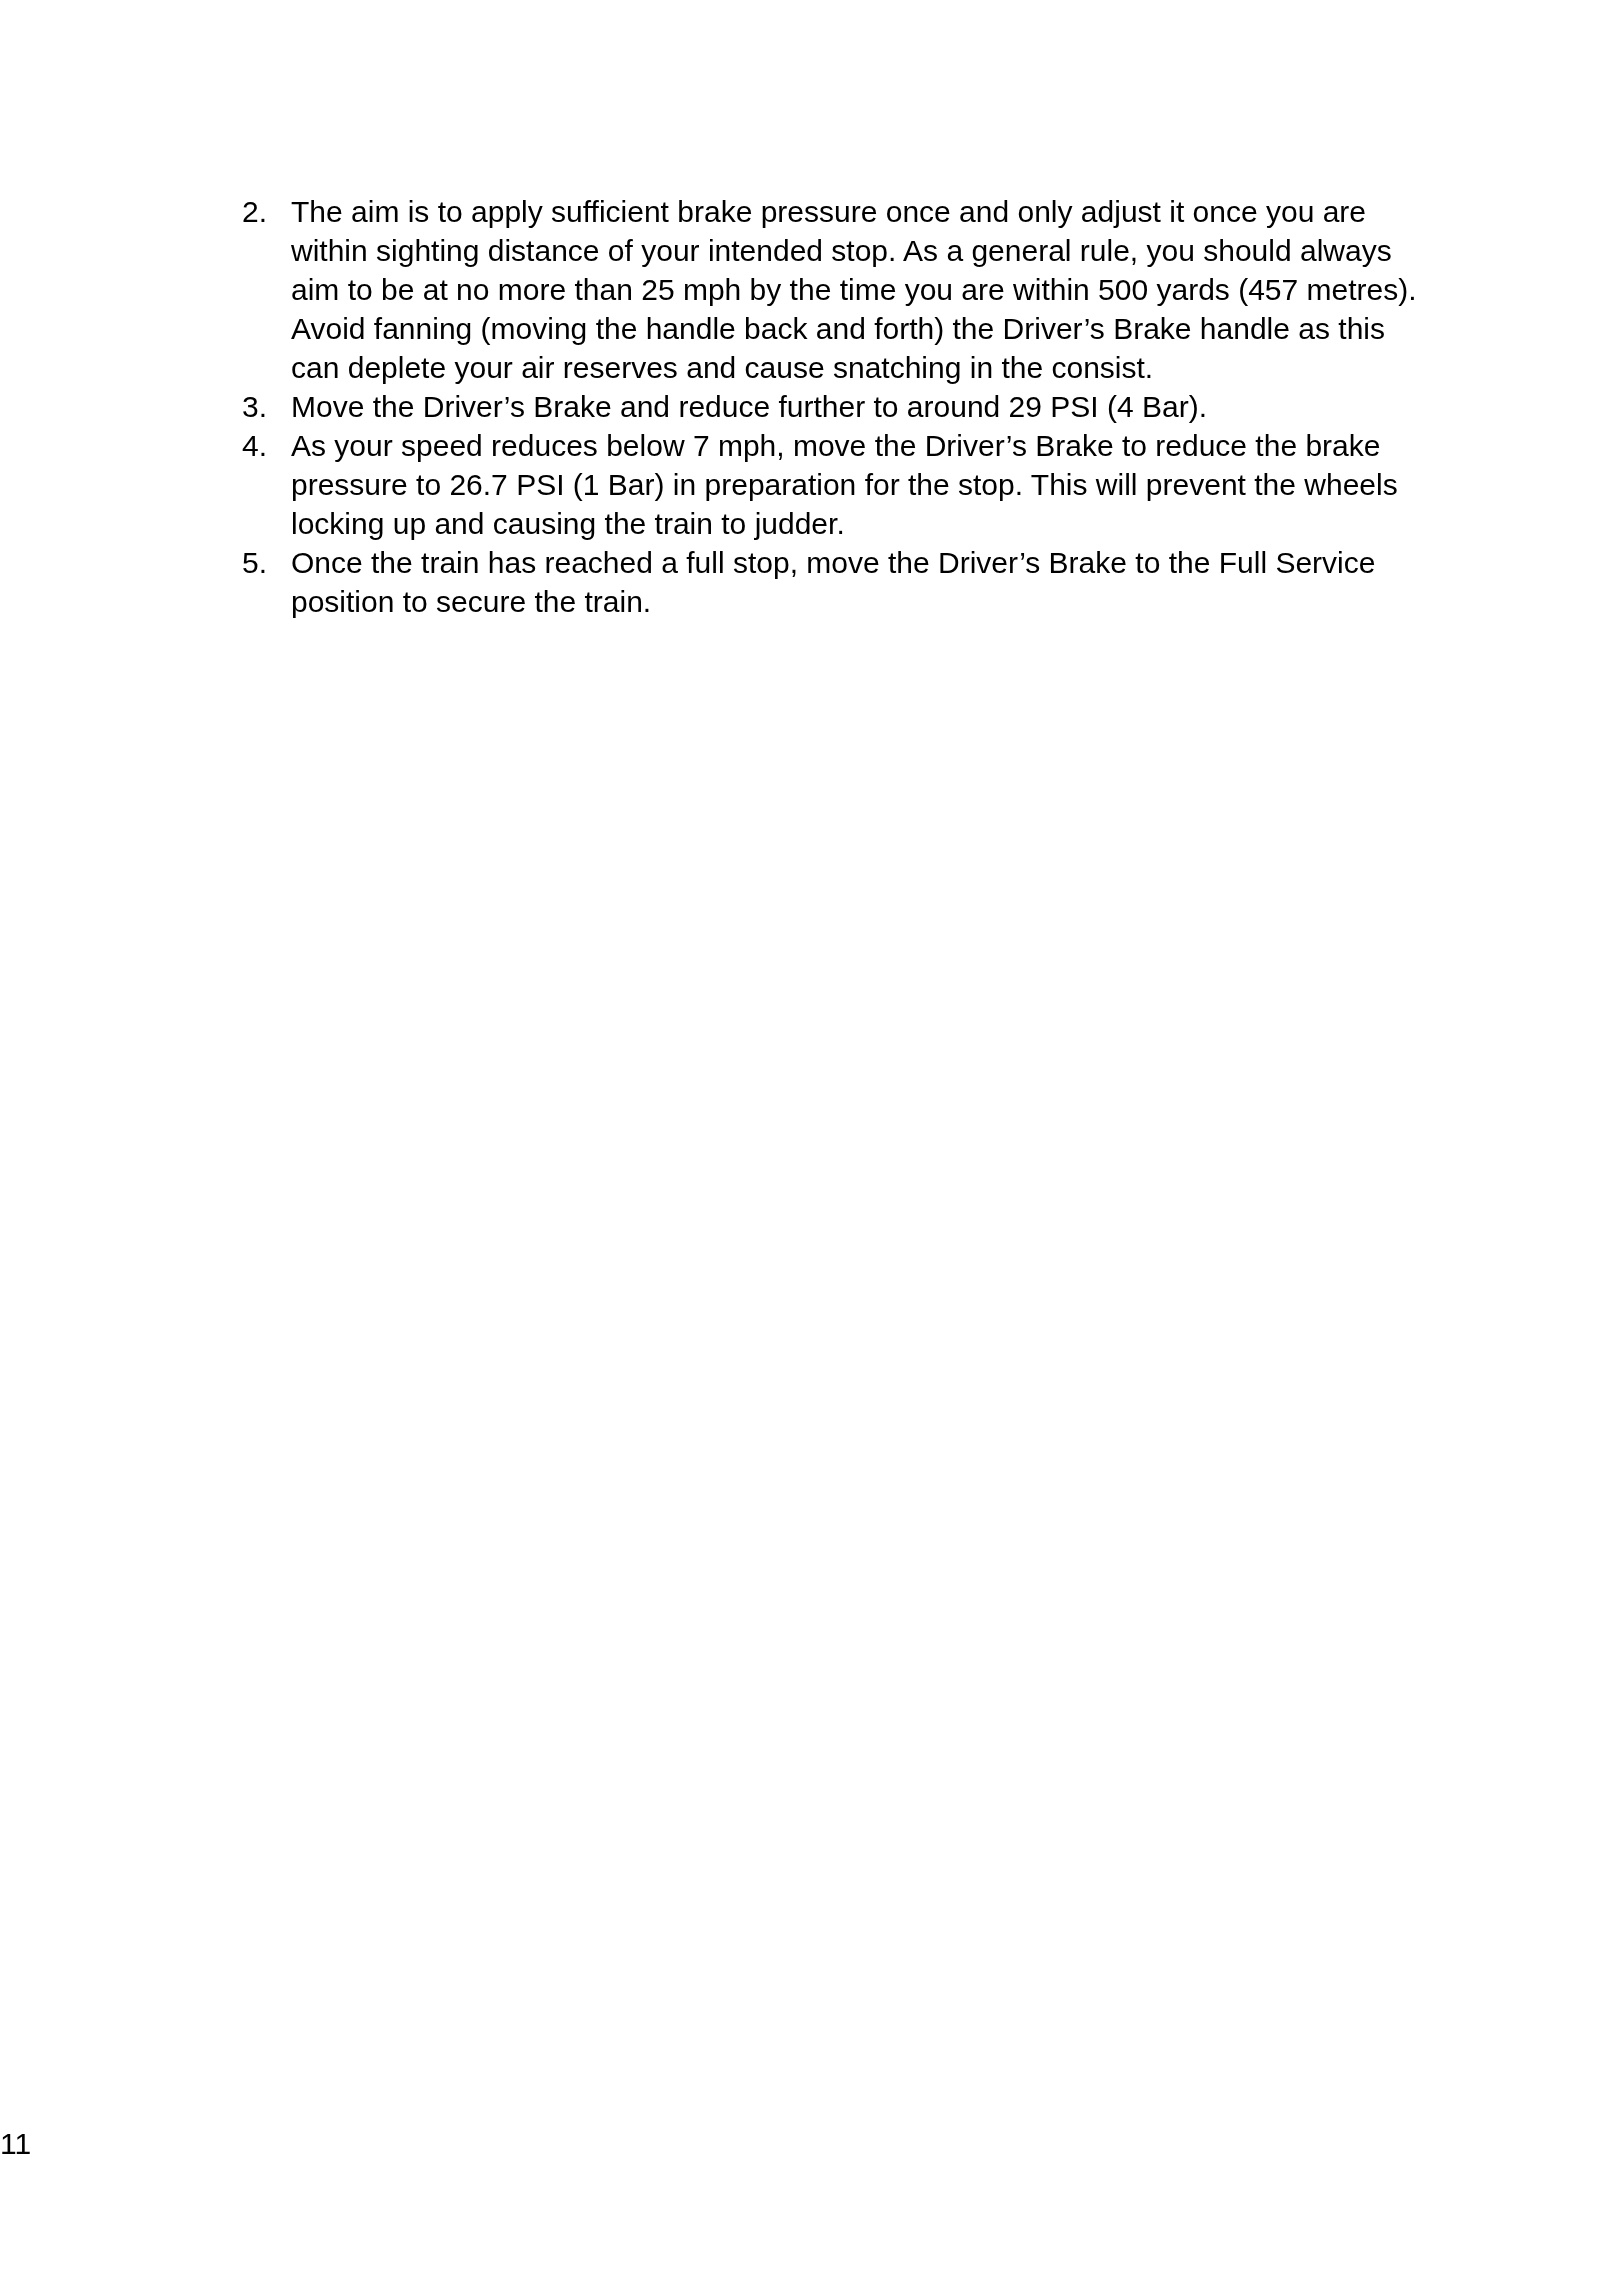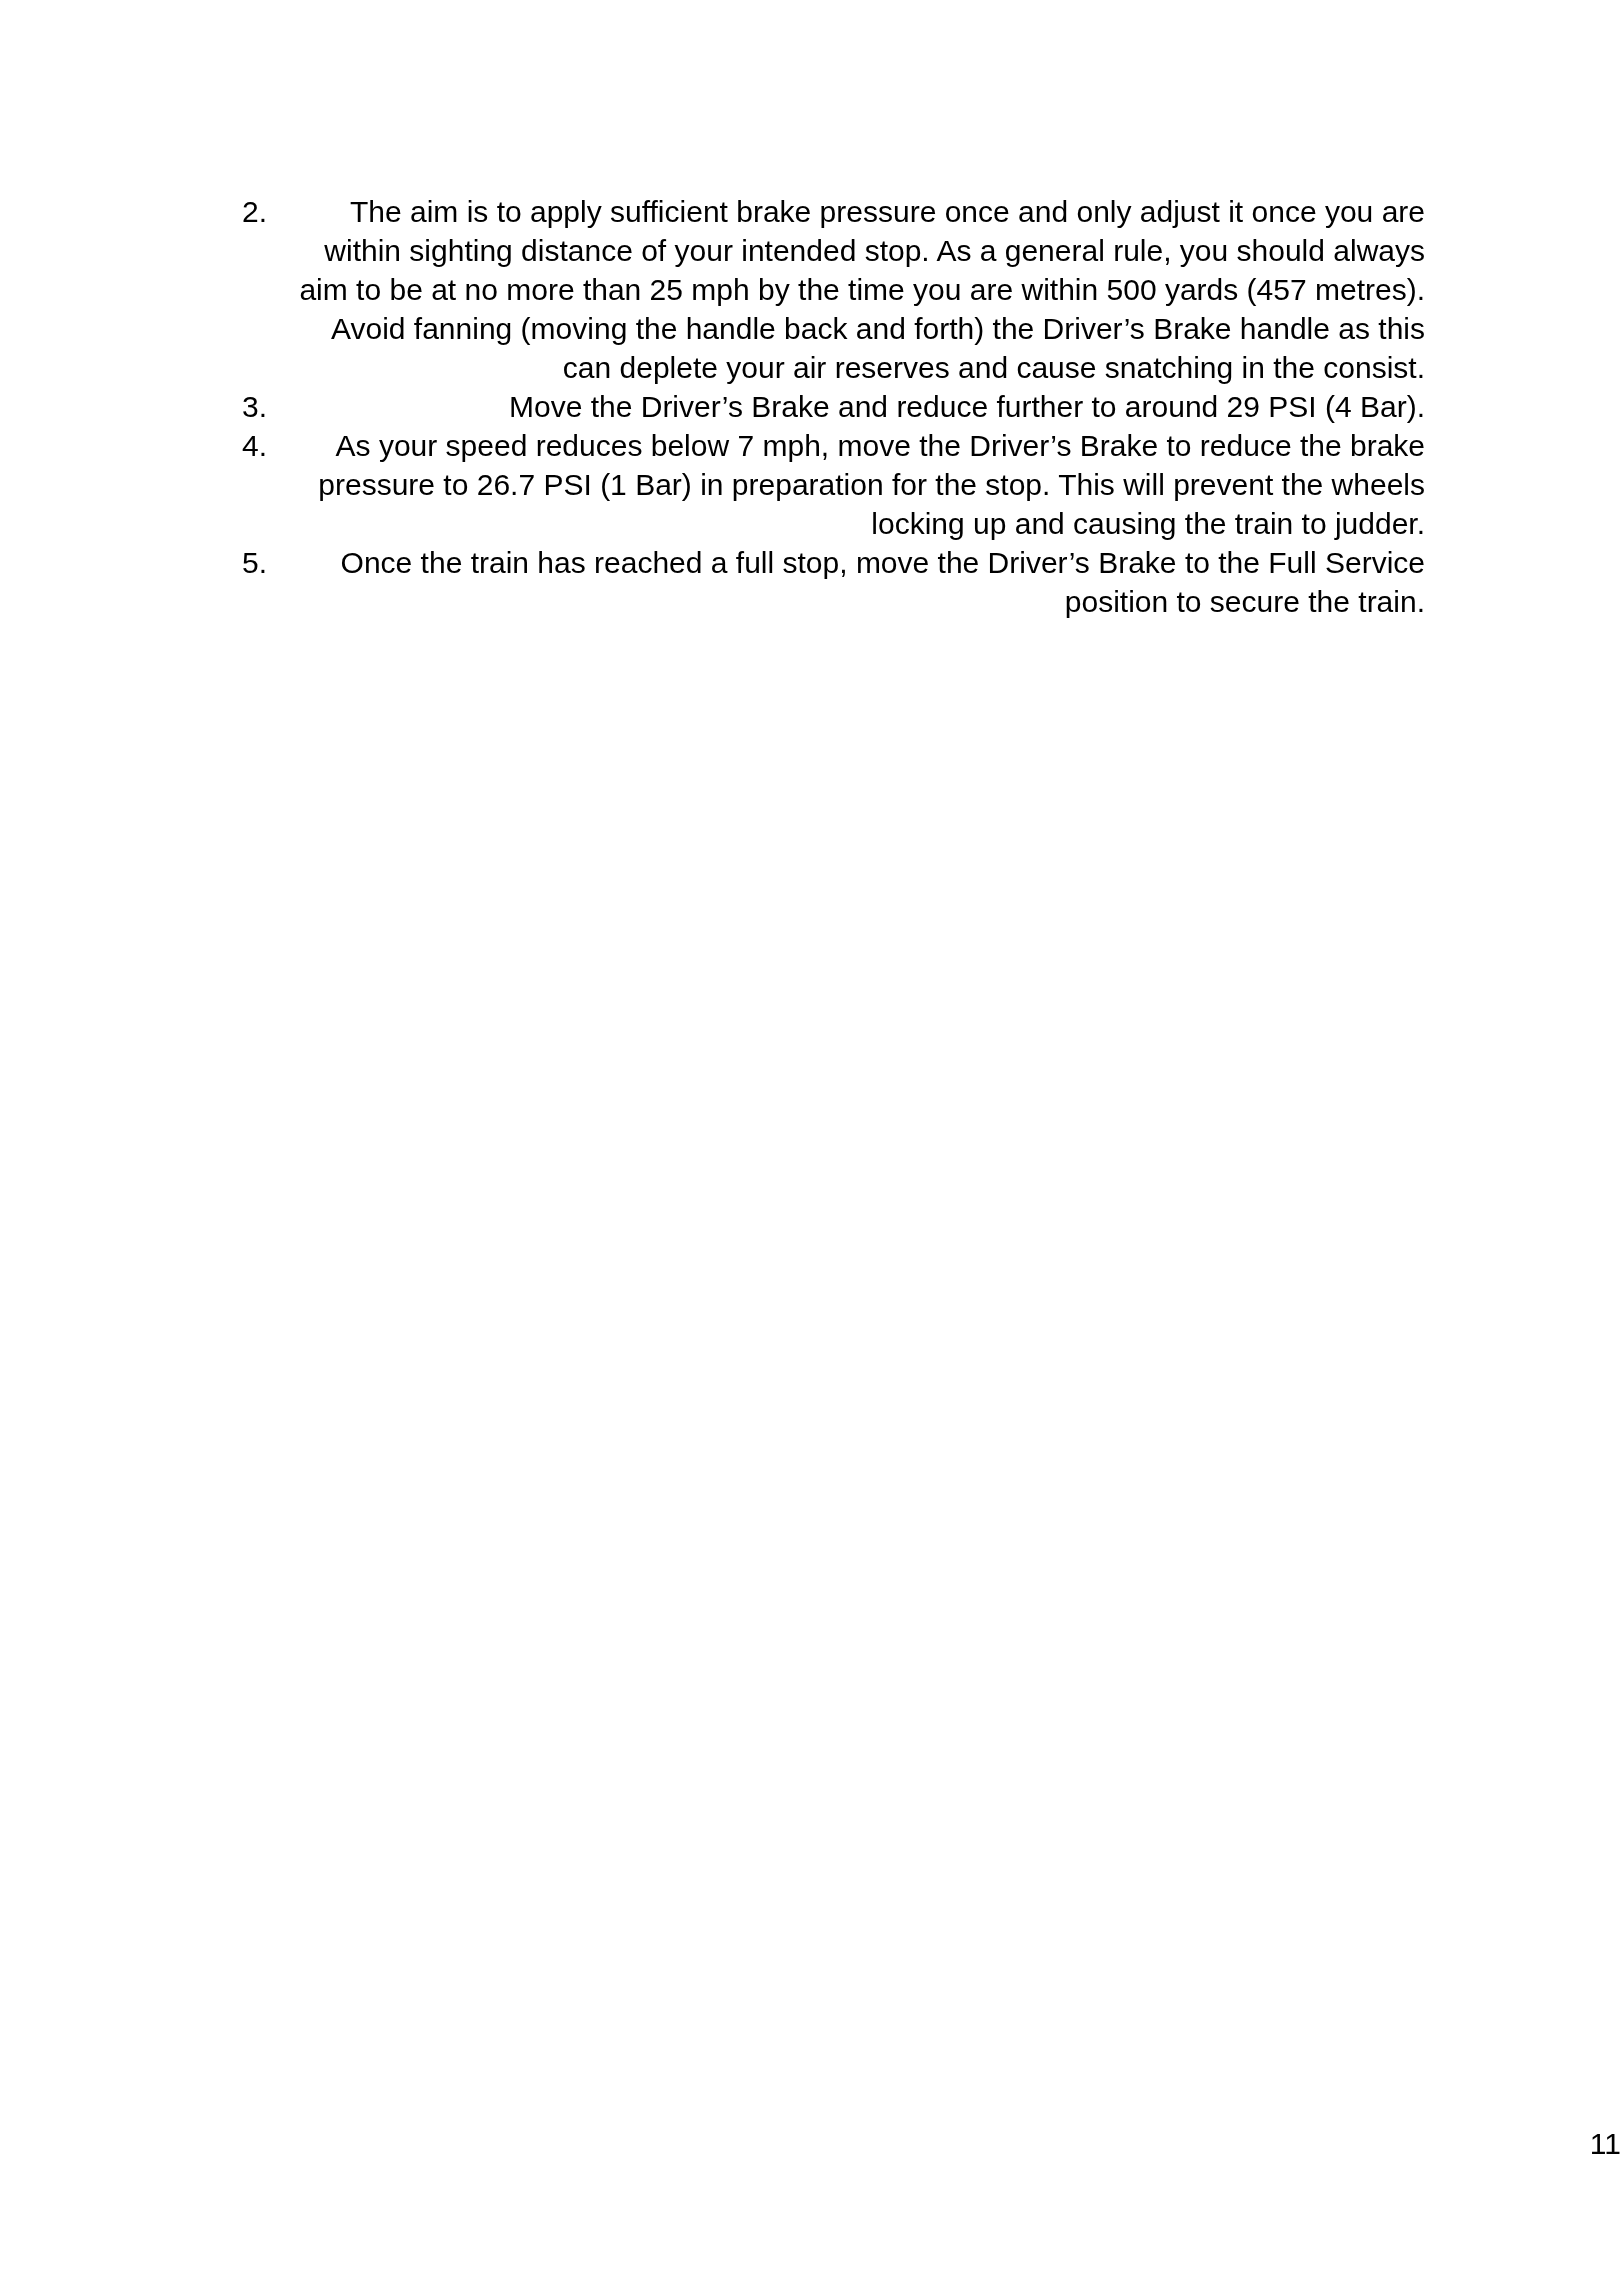--- a/index.html
+++ b/index.html
@@ -32,28 +32,27 @@
   .list-item {
     display: flex;
     align-items: flex-start;
   }
   .list-item .num {
     flex: 0 0 49px;
     width: 49px;
   }
   .list-item .txt {
     width: 1134px;
-    text-align: right;
   }
   .page-number {
     position: absolute;
     top: 2124px;
     left: 0;
     width: 1621px;
-    text-align: right;
+    text-align: left;
     font-size: 30px;
     line-height: 39px;
     color: #000000;
   }
 </style>
 </head>
 <body>
 
 <main class="doc-page">
 

